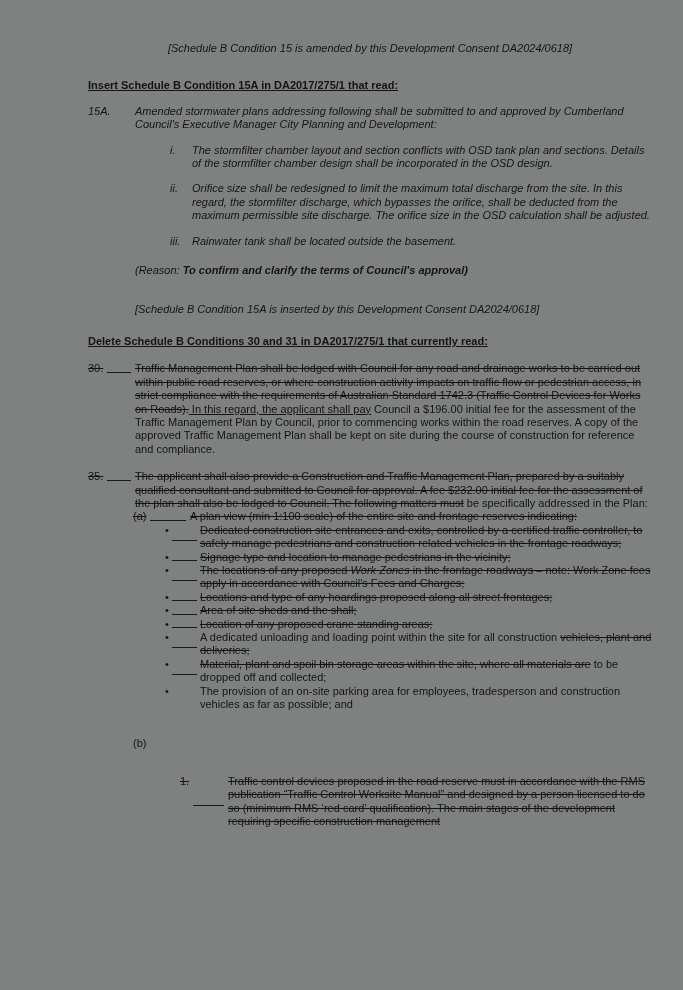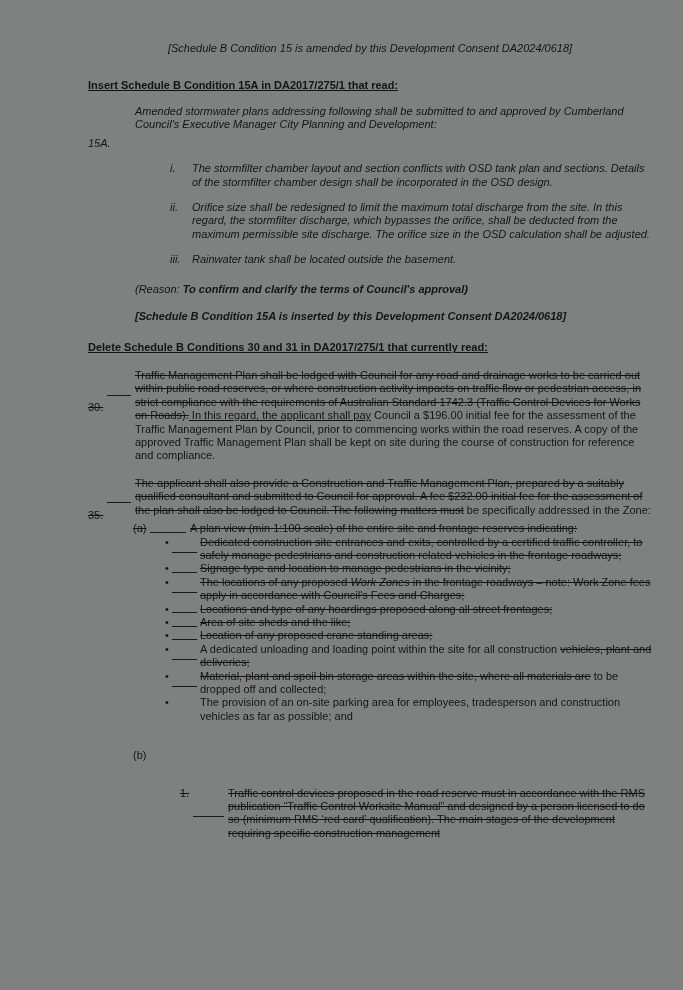--- a/index.html
+++ b/index.html
@@ -27,28 +27,28 @@
     font-weight:400;
     font-style:italic;
   }
   .heading{
     font-weight:700;
     text-decoration:underline;
     margin-top:24px;
   }
   .row{display:flex;align-items:flex-start;}
   .num{width:47px;flex:0 0 47px;display:flex;}
-  .num .lbl{white-space:nowrap;margin-top:32px;}
+  .num .lbl{white-space:nowrap;}
   .body-txt{flex:1;}
   .italic-block{font-style:italic;}
   .sub-row{display:flex;margin-left:82px;margin-top:12px;}
   .sub-lbl{width:22px;flex:0 0 22px;font-style:italic;}
   .sub-txt{flex:1;font-style:italic;}
   .reason{margin-left:47px;margin-top:16px;}
-  .note-inline{margin-left:47px;margin-top:14px;font-weight:700;font-style:italic;}
+  .note-inline{margin-left:47px;margin-top:26px;font-weight:400;font-style:italic;}
   .lvl2{display:flex;margin-left:45px;}
   .lvl2-lbl{width:57px;flex:0 0 57px;display:flex;}
   .bullet-row{display:flex;margin-left:77px;}
   .bullet-mk{width:35px;flex:0 0 35px;display:flex;}
   .dot{white-space:pre;}
   .ldr{flex:1;height:1px;background:#1a1a1a;align-self:center;margin:7px 3px 0 3px;}
   .numldr{flex:1;height:1px;background:#1a1a1a;align-self:center;margin:7px 4px 0 4px;}
   .tcp-row{display:flex;margin-left:92px;margin-top:24px;}
   .tcp-lbl{width:48px;flex:0 0 48px;display:flex;}
   .st{text-decoration:line-through;text-decoration-thickness:1px;}
@@ -102,21 +102,21 @@
         <span class="numldr"></span>
       </div>
       <div class="body-txt"><span class="st">Traffic Management Plan shall be lodged with Council for any road and drainage works to be carried out within public road reserves, or where construction activity impacts on traffic flow or pedestrian access, in strict compliance with the requirements of Australian Standard 1742.3 (Traffic Control Devices for Works on Roads).</span><span class="ul">  In this regard, the applicant shall pay</span><span> Council a $196.00 initial fee for the assessment of the Traffic Management Plan by Council, prior to commencing works within the road reserves. A copy of the approved Traffic Management Plan shall be kept on site during the course of construction for reference and compliance.</span></div>
     </div>
 
     <div class="row mt14">
       <div class="num">
         <span class="lbl st">35.</span>
         <span class="numldr"></span>
       </div>
-      <div class="body-txt"><span class="st">The applicant shall also provide a Construction and Traffic Management Plan, prepared by a suitably qualified consultant and submitted to Council for approval. A fee $232.00 initial fee for the assessment of the plan shall also be lodged to Council.  The following matters must</span><span> be specifically addressed in the Zone:</span></div>
+      <div class="body-txt"><span class="st">The applicant shall also provide a Construction and Traffic Management Plan, prepared by a suitably qualified consultant and submitted to Council for approval. A fee $232.00 initial fee for the assessment of the plan shall also be lodged to Council.  The following matters must</span><span> be specifically addressed in the Plan:</span></div>
     </div>
 
     <div class="lvl2">
       <div class="lvl2-lbl">
         <span class="lbl st">(a)</span>
         <span class="numldr"></span>
       </div>
       <div class="body-txt"><span class="st">A plan view (min 1:100 scale) of the entire site and frontage reserves indicating:</span></div>
     </div>
 
@@ -146,21 +146,21 @@
           <span class="dot">•</span>
           <span class="ldr"></span>
         </div>
       <div class="body-txt"><span class="st">Locations and type of any hoardings proposed along all street frontages;</span></div>
     </div>
     <div class="bullet-row">
       <div class="bullet-mk">
           <span class="dot">•</span>
           <span class="ldr"></span>
         </div>
-      <div class="body-txt"><span class="st">Area of site sheds and the like;</span></div>
+      <div class="body-txt"><span class="st">Area of site sheds and the shall;</span></div>
     </div>
     <div class="bullet-row">
       <div class="bullet-mk">
           <span class="dot">•</span>
           <span class="ldr"></span>
         </div>
       <div class="body-txt"><span class="st">Location of any proposed crane standing areas;</span></div>
     </div>
     <div class="bullet-row">
       <div class="bullet-mk">

